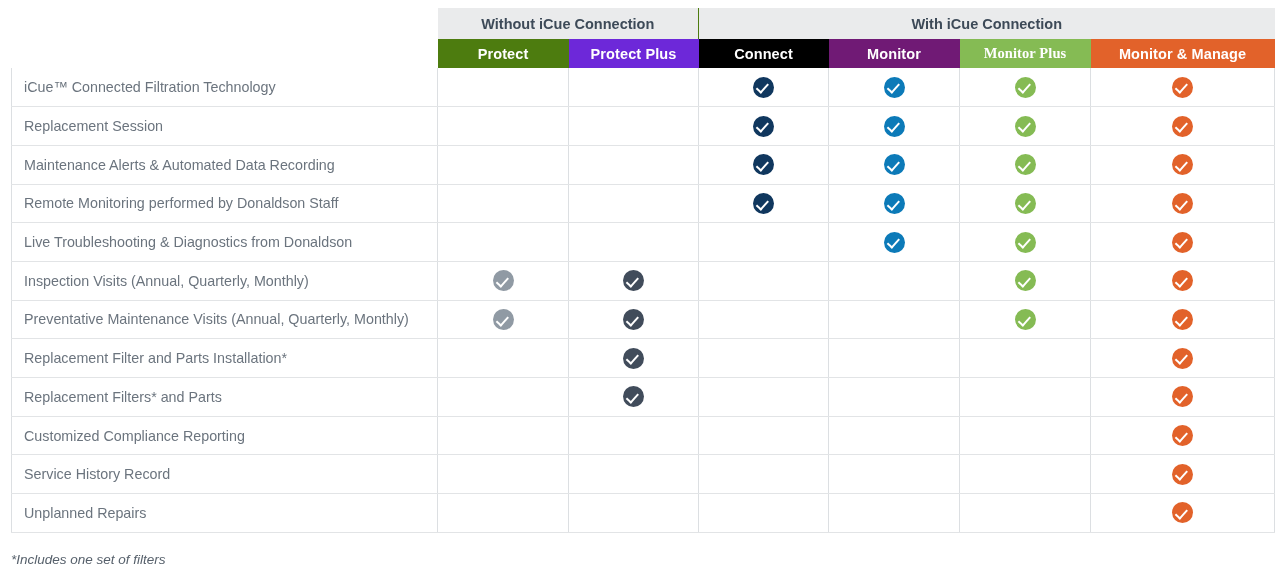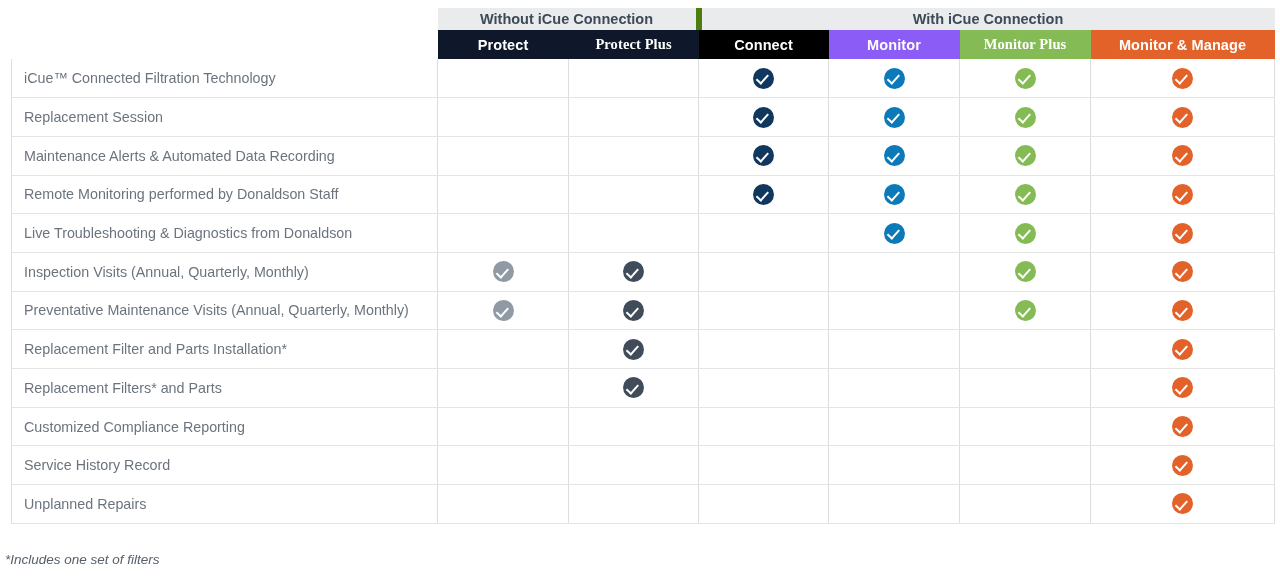--- a/index.html
+++ b/index.html
@@ -39,33 +39,33 @@
   }
 
   
   .grp-spacer {
     width: 426px;
     background: #ffffff;
     border: none;
     padding: 0;
   }
   .grp-band {
-    height: 22px;
+    height: 31px;
     background: #eaebec;
     color: #3d4a58;
     font-size: 14.5px;
     font-weight: bold;
     text-align: center;
     vertical-align: middle;
     padding: 0 12px;
     border: none;
     white-space: nowrap;
   }
   .grp-band.with-divider {
-    border-left: 6px solid #4d7c0f;
+    border-left: 1px solid #4d7c0f;
   }
 
   
   .plan-head {
     height: 29px;
     color: #ffffff;
     font-size: 14.5px;
     font-weight: bold;
     text-align: center;
     vertical-align: middle;
@@ -123,21 +123,21 @@
     width: 5px;
     height: 9.5px;
     border: solid #ffffff;
     border-width: 0 2.3px 2.3px 0;
     transform: rotate(42deg);
   }
 
   
   #footnote {
     position: absolute;
-    left: 5px;
+    left: 11px;
     top: 552px;
     font-size: 13.5px;
     font-style: italic;
     color: #56606b;
     white-space: nowrap;
   }
 </style>
 </head>
 <body>
 
@@ -154,24 +154,24 @@
       <col style="width: 184px;">
     </colgroup>
   <thead>
     <tr>
       <th class="grp-spacer"></th>
       <th class="grp-band" colspan="2">Without iCue Connection</th>
       <th class="grp-band with-divider" colspan="4">With iCue Connection</th>
     </tr>
     <tr>
       <th class="head-spacer"></th>
-      <th class="plan-head" style="background: #0f172a; margin-left: 32px;">Protect</th>
-      <th class="plan-head" style="background: #0f172a; font-family: Liberation Serif, serif;">Protect Plus</th>
+      <th class="plan-head" style="background: #4d7c0f; margin-left: 32px;">Protect</th>
+      <th class="plan-head" style="background: #6d28d9;">Protect Plus</th>
       <th class="plan-head" style="background: #000000; text-align: center;">Connect</th>
-      <th class="plan-head" style="background: #8b5cf6;">Monitor</th>
+      <th class="plan-head" style="background: #701a75;">Monitor</th>
       <th class="plan-head" style="background: rgb(133, 187, 84); font-family: Liberation Serif, serif;">Monitor Plus</th>
       <th class="plan-head" style="background: rgb(226, 98, 42);">Monitor &amp; Manage</th>
     </tr>
   </thead>
   <tbody id="table-body">
       <tr class="feat-row">
         <td class="feat-label">iCue™ Connected Filtration Technology</td>
         <td class="mark-cell"></td>
         <td class="mark-cell"></td>
         <td class="mark-cell"><span class="check" style="background: rgb(16, 55, 94);"></span></td>

